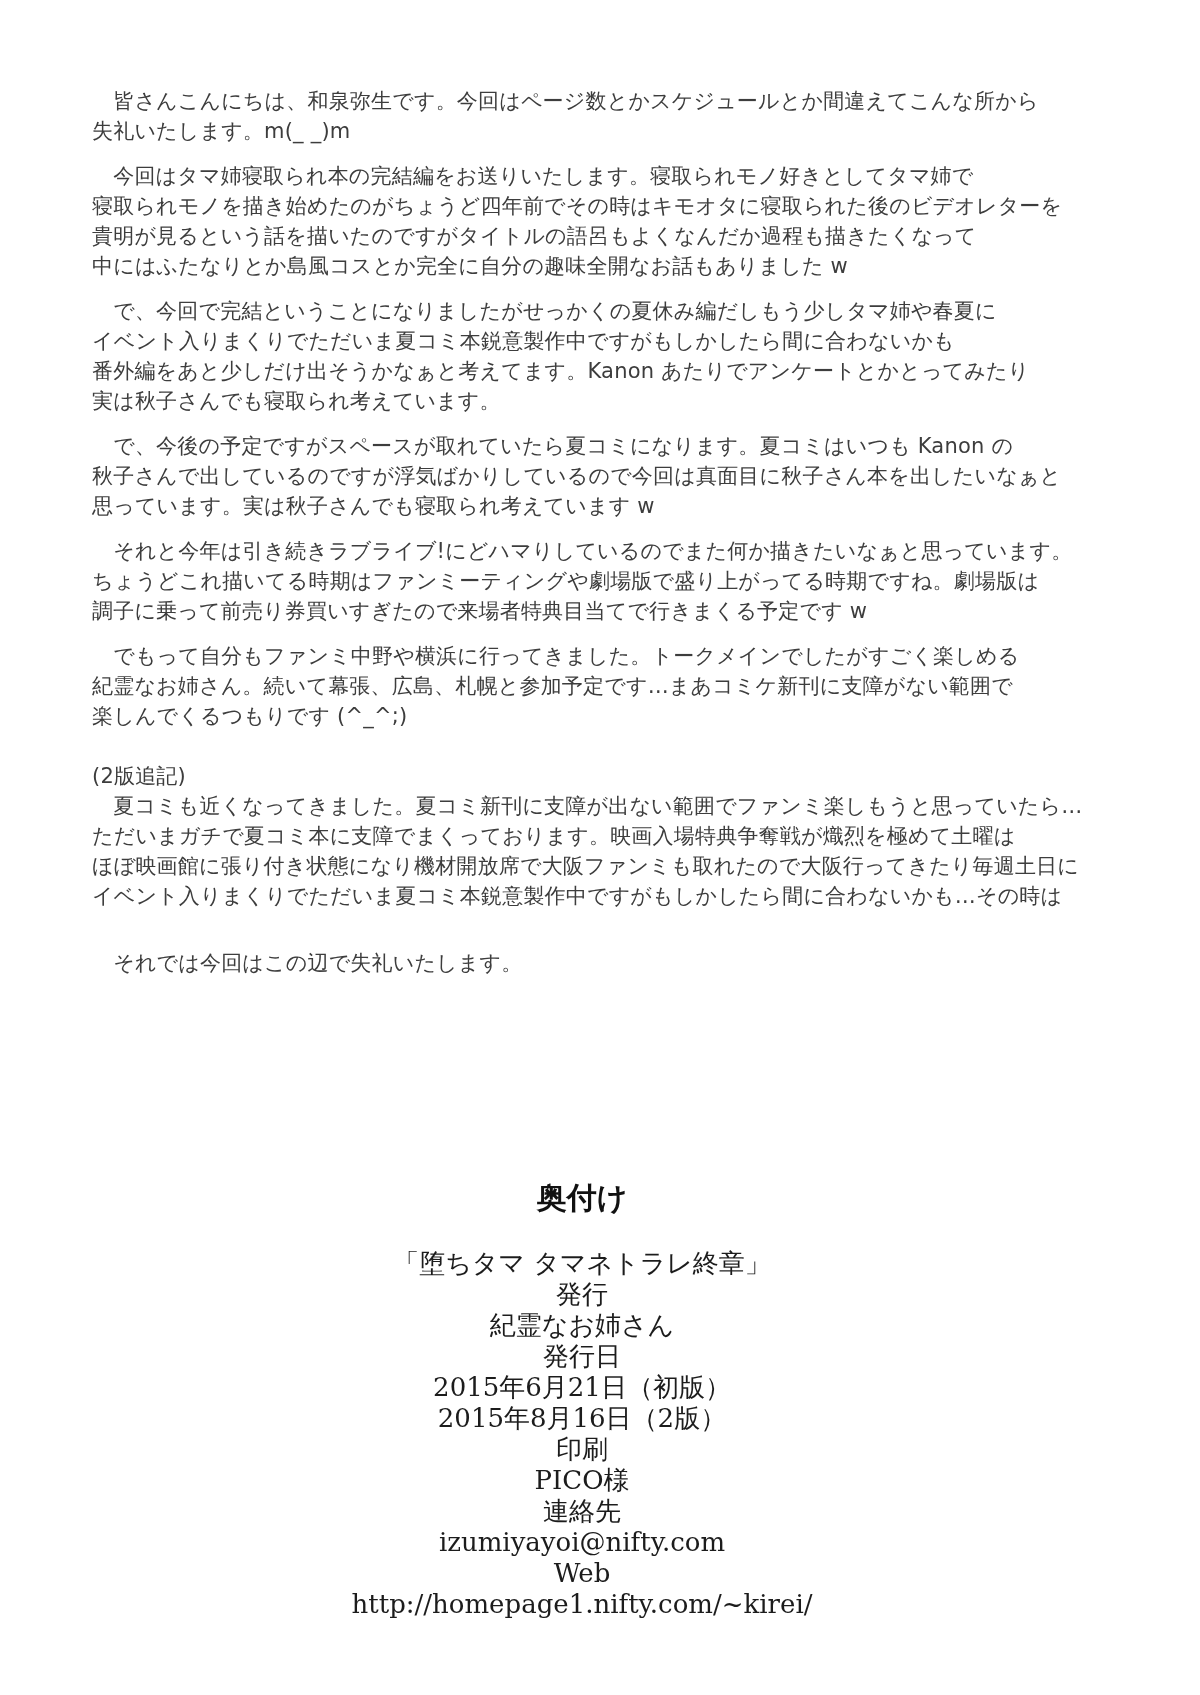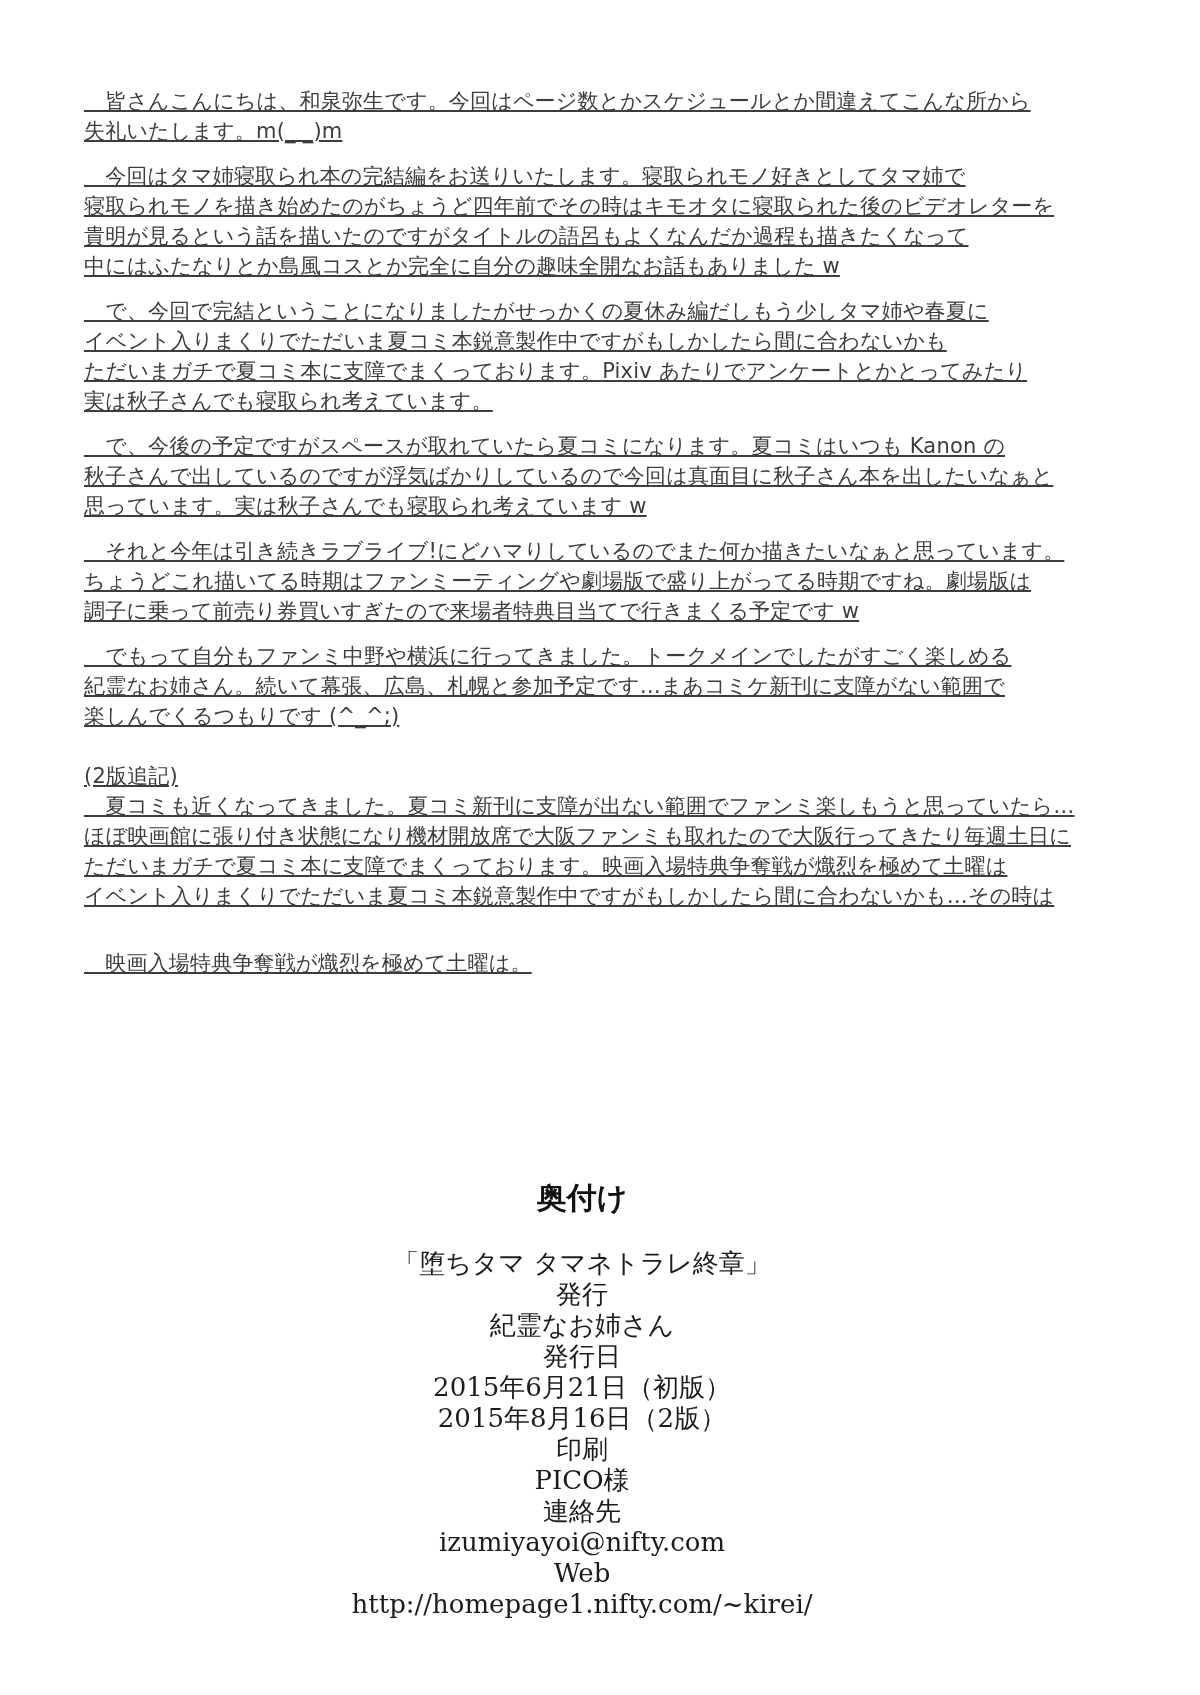--- a/index.html
+++ b/index.html
@@ -20,21 +20,21 @@
   .afterword {
     position: absolute;
     top: 86px;
     left: 80px;
     right: 70px;
     color: #3d3d3d;
     font-size: 21px;
     line-height: 30px;
     letter-spacing: 0.2px;
   }
-  .para { margin: 0 0 15px 4px; text-decoration: underline; }
+  .para { margin: 0 0 15px 12px; }
   .para:nth-child(7) { margin-top: 30px; }   
   .para:nth-child(8) { margin-top: 37px; }   
   .line { white-space: pre; }
   
   .colophon {
     position: absolute;
     top: 1180px;
     left: 0;
     width: 1200px;
     transform: translateX(-18px);
@@ -67,47 +67,47 @@
       </div>
       <div class="para">
         <div class="line">　今回はタマ姉寝取られ本の完結編をお送りいたします。寝取られモノ好きとしてタマ姉で</div>
         <div class="line">寝取られモノを描き始めたのがちょうど四年前でその時はキモオタに寝取られた後のビデオレターを</div>
         <div class="line">貴明が見るという話を描いたのですがタイトルの語呂もよくなんだか過程も描きたくなって</div>
         <div class="line">中にはふたなりとか島風コスとか完全に自分の趣味全開なお話もありました w</div>
       </div>
       <div class="para">
         <div class="line">　で、今回で完結ということになりましたがせっかくの夏休み編だしもう少しタマ姉や春夏に</div>
         <div class="line">イベント入りまくりでただいま夏コミ本鋭意製作中ですがもしかしたら間に合わないかも</div>
-        <div class="line">ただいまガチで夏コミ本に支障でまくっております。Pixiv あたりでアンケートとかとってみたり</div>
+        <div class="line">番外編をあと少しだけ出そうかなぁと考えてます。Kanon あたりでアンケートとかとってみたり</div>
         <div class="line">実は秋子さんでも寝取られ考えています。</div>
       </div>
       <div class="para">
         <div class="line">　で、今後の予定ですがスペースが取れていたら夏コミになります。夏コミはいつも Kanon の</div>
         <div class="line">秋子さんで出しているのですが浮気ばかりしているので今回は真面目に秋子さん本を出したいなぁと</div>
         <div class="line">思っています。実は秋子さんでも寝取られ考えています w</div>
       </div>
       <div class="para">
         <div class="line">　それと今年は引き続きラブライブ!にどハマりしているのでまた何か描きたいなぁと思っています。</div>
         <div class="line">ちょうどこれ描いてる時期はファンミーティングや劇場版で盛り上がってる時期ですね。劇場版は</div>
         <div class="line">調子に乗って前売り券買いすぎたので来場者特典目当てで行きまくる予定です w</div>
       </div>
       <div class="para">
         <div class="line">　でもって自分もファンミ中野や横浜に行ってきました。トークメインでしたがすごく楽しめる</div>
         <div class="line">紀霊なお姉さん。続いて幕張、広島、札幌と参加予定です…まあコミケ新刊に支障がない範囲で</div>
         <div class="line">楽しんでくるつもりです (^_^;)</div>
       </div>
       <div class="para">
         <div class="line">(2版追記)</div>
         <div class="line">　夏コミも近くなってきました。夏コミ新刊に支障が出ない範囲でファンミ楽しもうと思っていたら…</div>
+        <div class="line">ただいまガチで夏コミ本に支障でまくっております。映画入場特典争奪戦が熾烈を極めて土曜は</div>
         <div class="line">ほぼ映画館に張り付き状態になり機材開放席で大阪ファンミも取れたので大阪行ってきたり毎週土日に</div>
-        <div class="line">ただいまガチで夏コミ本に支障でまくっております。映画入場特典争奪戦が熾烈を極めて土曜は</div>
         <div class="line">イベント入りまくりでただいま夏コミ本鋭意製作中ですがもしかしたら間に合わないかも…その時は</div>
       </div>
       <div class="para">
-        <div class="line">　映画入場特典争奪戦が熾烈を極めて土曜は。</div>
+        <div class="line">　それでは今回はこの辺で失礼いたします。</div>
       </div>
     </div>
 
   <div class="colophon">
     <div class="colophon-heading">奥付け</div>
     <div>
         <div class="cline">「堕ちタマ タマネトラレ終章」</div>
         <div class="cline">発行</div>
         <div class="cline">紀霊なお姉さん</div>
         <div class="cline">発行日</div>

